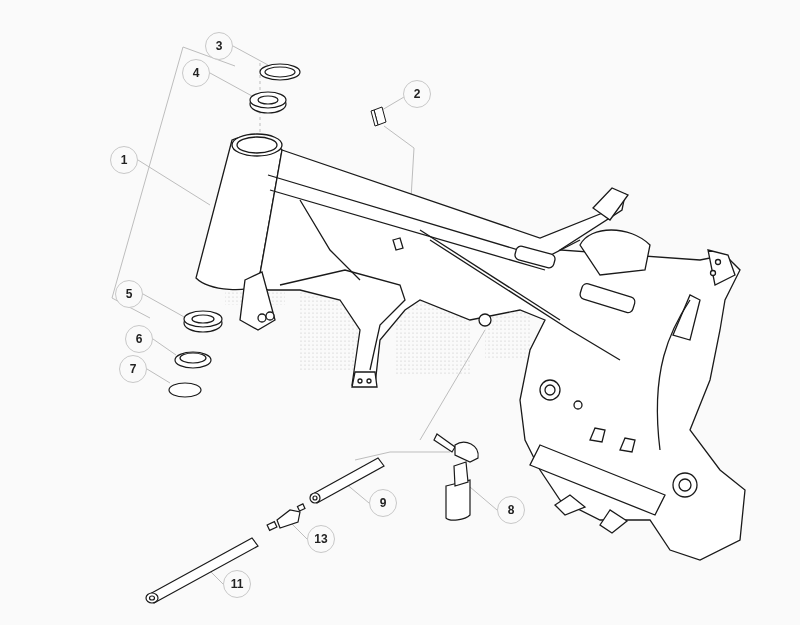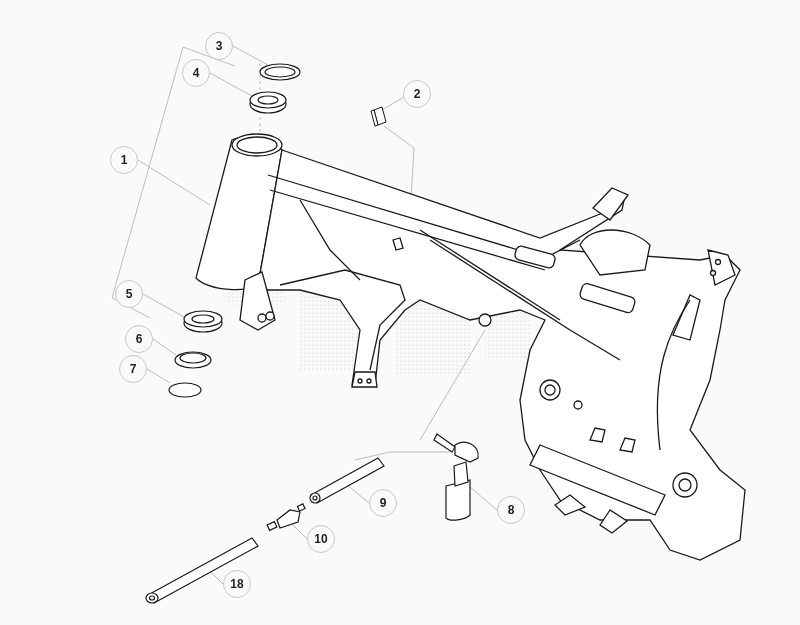--- a/index.html
+++ b/index.html
@@ -174,18 +174,18 @@
   <div class="callout" style="left:119px;top:355px;">
       <span>7</span>
     </div>
   <div class="callout" style="left:497px;top:496px;">
       <span>8</span>
     </div>
   <div class="callout" style="left:369px;top:489px;">
       <span>9</span>
     </div>
   <div class="callout" style="left:307px;top:525px;">
-      <span>10</span>
+      <span>13</span>
     </div>
   <div class="callout" style="left:223px;top:570px;">
-      <span>18</span>
+      <span>11</span>
     </div>
 </div>
 
 </body></html>

